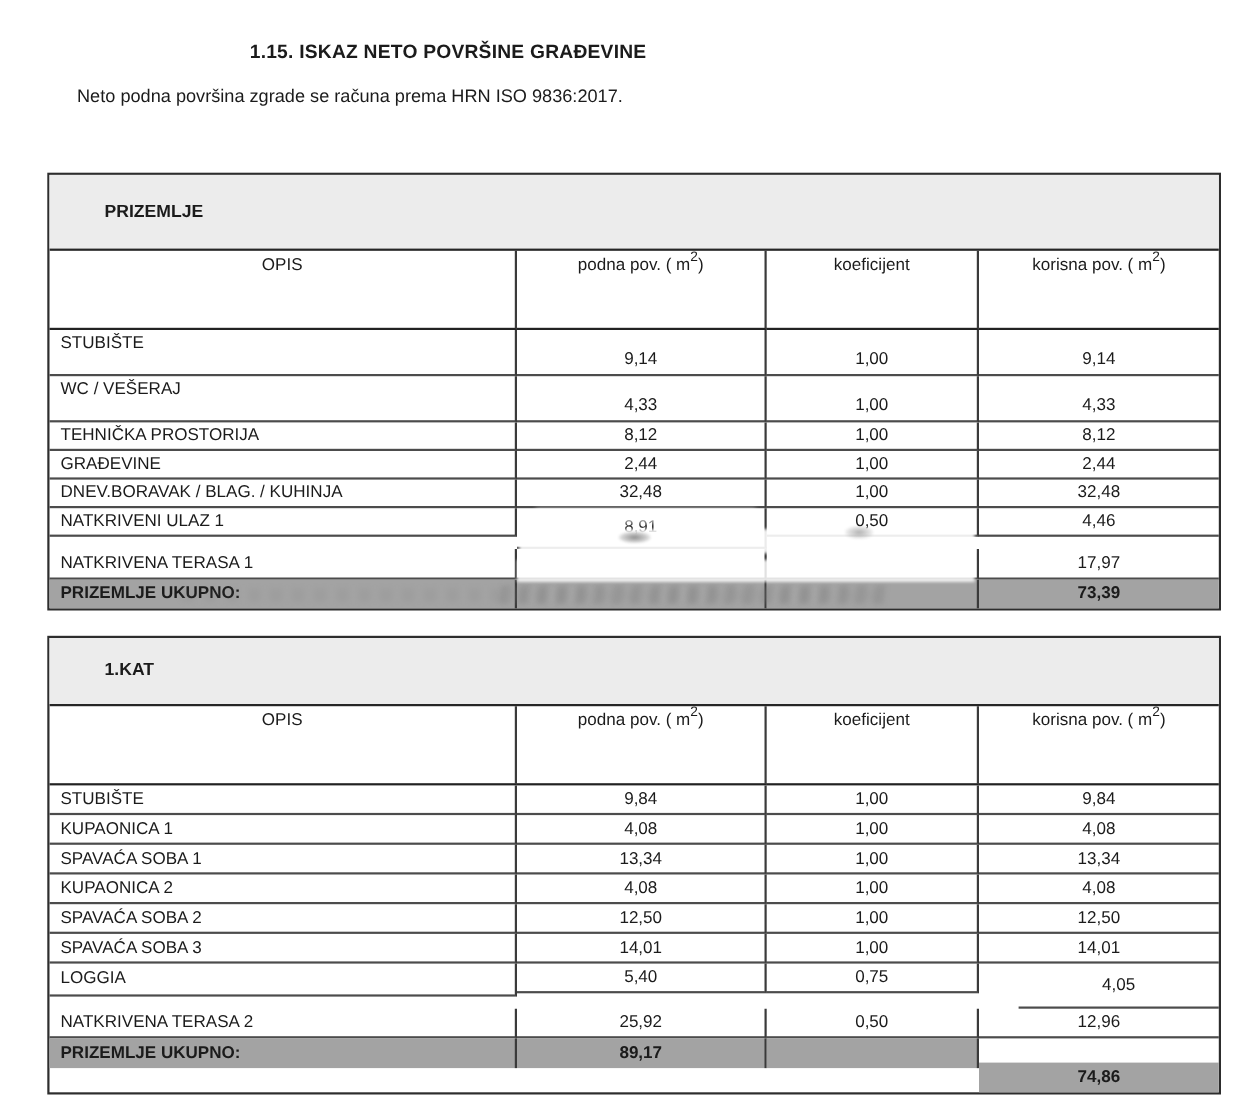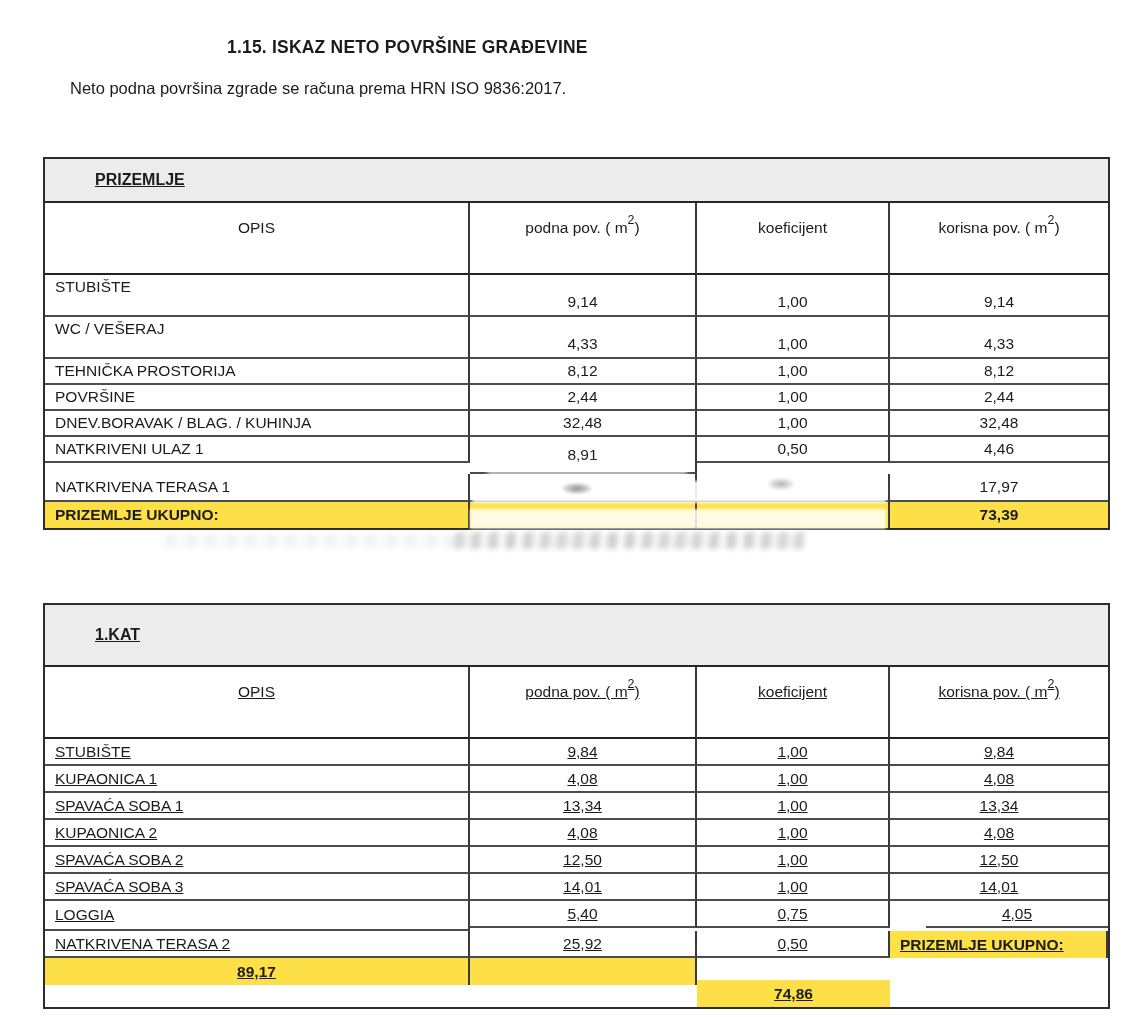--- a/index.html
+++ b/index.html
@@ -19,26 +19,26 @@
     grid-column:1/-1; box-sizing:border-box; background:#ececec;
     border-bottom:2px solid #262626; display:flex; align-items:center;
     padding-left:50px; font-weight:bold; font-size:16px;
   }
   .cell{
     box-sizing:border-box; display:flex; font-size:15.5px;
     border-right:2px solid #3a3a3a; border-bottom:2px solid #4c4c4c;
     line-height:1.15;
   }
   .cell.col4{border-right:none;}
-  .cell.head{justify-content:center; align-items:flex-start; padding-top:16px; border-bottom:2px solid #222;}
+  .cell.head{justify-content:center; align-items:flex-start; padding-top:4px; border-bottom:2px solid #222;}
   .cell.lbl{align-items:center; padding-left:10px;}
   .cell.num{align-items:center; justify-content:center;}
   .cell.tall.lbl{align-items:flex-start; padding-top:3px;}
   .cell.tall.num{align-items:flex-end; padding-bottom:4px;}
-  .cell.total{background:#fde047; font-weight:bold;}
+  .cell.total{background:#a3a3a3; font-weight:bold;}
   .cell.last{border-bottom:none;}
   .sup2{font-size:12.5px; position:relative; top:-6px;}
 
   
   .smudge{position:absolute; z-index:5; pointer-events:none;}
   .sm-a{left:487px; top:462px; width:200px; height:14px; background:rgba(255,255,255,.62); filter:blur(2px);}
   .sm-b{left:472px; top:481px; width:414px; height:22px; background:rgba(255,255,255,.9); filter:blur(1.5px);}
   .sm-c{left:470px; top:509px; width:416px; height:20px; background:rgba(255,255,255,.85); filter:blur(1.5px);}
   .speck{position:absolute; z-index:6; pointer-events:none; filter:blur(1px);}
   .sp-1{left:562px; top:483px; width:30px; height:11px; opacity:.6;
@@ -52,61 +52,61 @@
         background:repeating-linear-gradient(90deg, rgba(110,110,110,.7) 0 12px, rgba(200,200,200,.15) 12px 20px);}
 </style>
 </head>
 <body>
 
 <div class="page">
   <div class="doc-title">1.15. ISKAZ NETO POVRŠINE GRAĐEVINE</div>
   <div class="doc-subtitle">Neto podna površina zgrade se računa prema HRN ISO 9836:2017.</div>
 
   <section class="floor-table" id="table-0" style="top: 157px;">
-      <div class="band" style="height: 44px; text-decoration: underline;">
+      <div class="band" style="height: 69px;">
         <div class="">PRIZEMLJE</div>
       </div>
       <div class="cell head col1" style="height: 72px;">OPIS</div>
       <div class="cell head col2" style="height: 72px;">podna pov. ( m<span class="sup2">2</span> )</div>
       <div class="cell head col3" style="height: 72px;">koeficijent</div>
       <div class="cell head col4" style="height: 72px;">korisna pov. ( m<span class="sup2">2</span> )</div>
       <div class="cell lbl col1 tall" style="height: 42px;">STUBIŠTE</div>
       <div class="cell num col2 tall" style="height: 42px;">9,14</div>
       <div class="cell num col3 tall" style="height: 42px;">1,00</div>
       <div class="cell num col4 tall" style="height: 42px;">9,14</div>
       <div class="cell lbl col1 tall" style="height: 42px;">WC / VEŠERAJ</div>
       <div class="cell num col2 tall" style="height: 42px;">4,33</div>
       <div class="cell num col3 tall" style="height: 42px;">1,00</div>
       <div class="cell num col4 tall" style="height: 42px;">4,33</div>
       <div class="cell lbl col1" style="height: 26px;">TEHNIČKA PROSTORIJA</div>
       <div class="cell num col2" style="height: 26px;">8,12</div>
       <div class="cell num col3" style="height: 26px;">1,00</div>
       <div class="cell num col4" style="height: 26px;">8,12</div>
-      <div class="cell lbl col1" style="height: 26px;">POVRŠINE</div>
+      <div class="cell lbl col1" style="height: 26px;">GRAĐEVINE</div>
       <div class="cell num col2" style="height: 26px;">2,44</div>
       <div class="cell num col3" style="height: 26px;">1,00</div>
       <div class="cell num col4" style="height: 26px;">2,44</div>
       <div class="cell lbl col1" style="height: 26px;">DNEV.BORAVAK / BLAG. / KUHINJA</div>
       <div class="cell num col2" style="height: 26px;">32,48</div>
       <div class="cell num col3" style="height: 26px;">1,00</div>
       <div class="cell num col4" style="height: 26px;">32,48</div>
       <div class="cell lbl col1" style="height: 26px;">NATKRIVENI ULAZ 1</div>
       <div class="cell num col2" style="height: 37px;">8,91</div>
       <div class="cell num col3" style="height: 26px;">0,50</div>
       <div class="cell num col4" style="height: 26px;">4,46</div>
       <div class="cell lbl col1" style="height: 28px;">NATKRIVENA TERASA 1</div>
       <div class="cell num col2" style="height: 28px;"></div>
       <div class="cell num col3" style="height: 28px;"></div>
       <div class="cell num col4" style="height: 28px;">17,97</div>
       <div class="cell lbl col1 total last" style="height: 26px;">PRIZEMLJE UKUPNO:</div>
       <div class="cell num col2 total last" style="height: 26px;"></div>
       <div class="cell num col3 total last" style="height: 26px;"></div>
       <div class="cell num col4 total last" style="height: 26px;">73,39</div>
     </section>
-  <section class="floor-table" id="table-1" style="top: 603px; text-decoration: underline;">
+  <section class="floor-table" id="table-1" style="top: 578px;">
       <div class="band" style="height: 62px;">
         <div class="">1.KAT</div>
       </div>
       <div class="cell head col1" style="height: 72px;">OPIS</div>
       <div class="cell head col2" style="height: 72px;">podna pov. ( m<span class="sup2">2</span> )</div>
       <div class="cell head col3" style="height: 72px;">koeficijent</div>
       <div class="cell head col4" style="height: 72px;">korisna pov. ( m<span class="sup2">2</span> )</div>
       <div class="cell lbl col1" style="height: 27px;">STUBIŠTE</div>
       <div class="cell num col2" style="height: 27px;">9,84</div>
       <div class="cell num col3" style="height: 27px;">1,00</div>
@@ -127,24 +127,25 @@
       <div class="cell num col2" style="height: 27px;">12,50</div>
       <div class="cell num col3" style="height: 27px;">1,00</div>
       <div class="cell num col4" style="height: 27px;">12,50</div>
       <div class="cell lbl col1" style="height: 27px;">SPAVAĆA SOBA 3</div>
       <div class="cell num col2" style="height: 27px;">14,01</div>
       <div class="cell num col3" style="height: 27px;">1,00</div>
       <div class="cell num col4" style="height: 27px;">14,01</div>
       <div class="cell lbl col1" style="height: 30px;">LOGGIA</div>
       <div class="cell num col2" style="height: 27px;">5,40</div>
       <div class="cell num col3" style="height: 27px;">0,75</div>
-      <div class="cell num col4" style="height: 27px; margin-left: 36px;">4,05</div>
+      <div class="cell num col4" style="height: 41px; margin-left: 36px;">4,05</div>
       <div class="cell lbl col1" style="height: 27px;">NATKRIVENA TERASA 2</div>
       <div class="cell num col2" style="height: 27px;">25,92</div>
       <div class="cell num col3" style="height: 27px;">0,50</div>
+      <div class="cell num col4" style="height: 27px;">12,96</div>
       <div class="cell lbl col1 total last" style="height: 27px;">PRIZEMLJE UKUPNO:</div>
       <div class="cell num col2 total last" style="height: 27px;">89,17</div>
       <div class="cell num col3 total last" style="height: 27px;"></div>
       <div class="cell num col4 total last" style="height: 27px; margin-top: 22px;">74,86</div>
     </section>
 
   <div class="smudge sm-a"></div>
   <div class="smudge sm-b"></div>
   <div class="smudge sm-c"></div>
   <div class="speck sp-1"></div>

